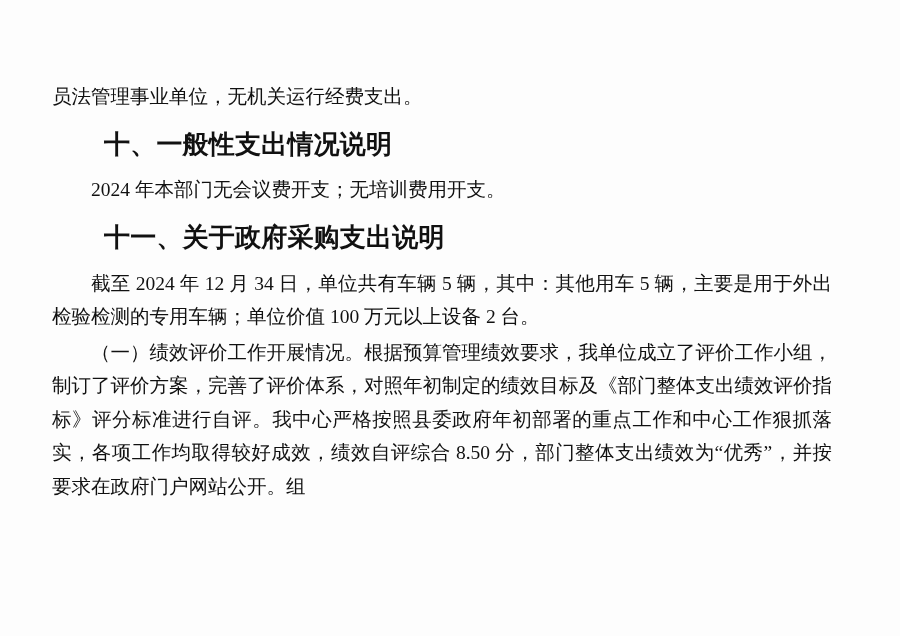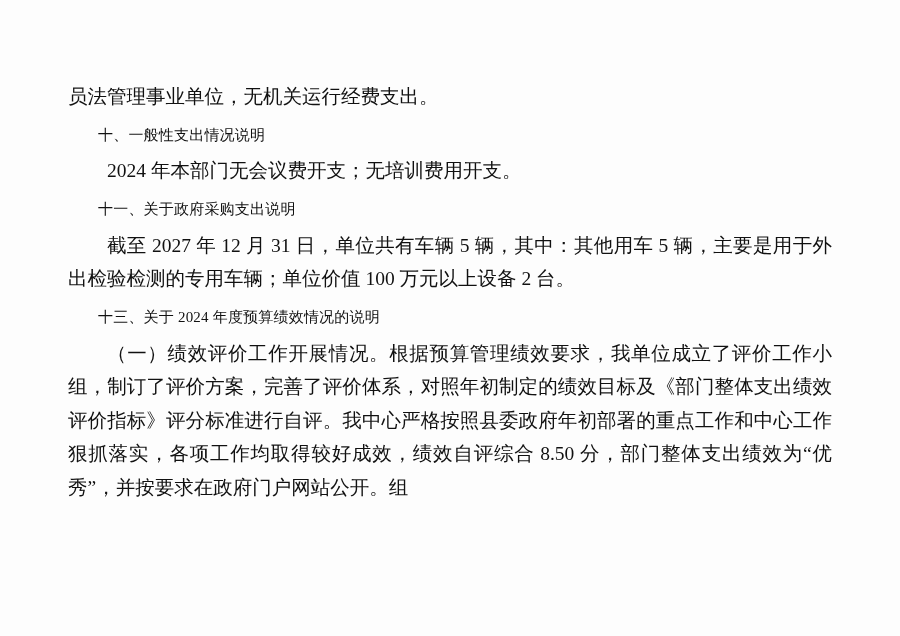--- a/index.html
+++ b/index.html
@@ -12,43 +12,43 @@
     background: #ffffff;
     font-family: "Liberation Serif", "DejaVu Serif", serif;
     color: #000000;
     overflow: hidden;
   }
   .page {
     position: relative;
     width: 900px;
     height: 636px;
     box-sizing: border-box;
-    padding: 80px 68px 0 68px;
+    padding: 80px 68px 0 52px;
     background: #fdfdfd;
   }
   .doc-body {
     font-size: 19.5px;
     line-height: 1.72;
     text-align: justify;
     text-justify: inter-ideograph;
     color: #111111;
   }
   .para {
     margin: 0 0 2px 0;
     text-indent: 0;
   }
   .para-indent {
     margin: 0 0 2px 0;
     text-indent: 2em;
   }
   .heading {
     margin: 9px 0 6px 0;
     text-indent: 2em;
-    font-weight: 400;
-    font-size: 15px;
+    font-weight: 700;
+    font-size: 26px;
     letter-spacing: 0.2px;
   }
   .bold-lead {
     font-weight: 400;
   }
   .first-line {
     margin-top: 0;
   }
 </style>
 </head>
@@ -60,20 +60,19 @@
     <p class="para first-line">员法管理事业单位，无机关运行经费支出。</p>
 
     <p class="heading">十、一般性支出情况说明</p>
 
     <p class="para-indent">2024 年本部门无会议费开支；无培训费用开支。</p>
 
     <p class="heading">十一、关于政府采购支出说明</p>
 
 
 
-    <p class="para-indent">截至 2027 年 12 月 31 日，单位共有车辆 5 辆，其中：其他用车 5 辆，主要是用于外出检验检测的专用车辆；单位价值 100 万元以上设备 2 台。</p>
+    <p class="para-indent">截至 2024 年 12 月 34 日，单位共有车辆 5 辆，其中：其他用车 5 辆，主要是用于外出检验检测的专用车辆；单位价值 100 万元以上设备 2 台。</p>
 
-    <p class="heading">十三、关于 2024 年度预算绩效情况的说明</p>
 
     <p class="para-indent"><span class="bold-lead">（一）绩效评价工作开展情况。</span><span>根据预算管理绩效要求，我单位成立了评价工作小组，制订了评价方案，完善了评价体系，对照年初制定的绩效目标及《部门整体支出绩效评价指标》评分标准进行自评。我中心严格按照县委政府年初部署的重点工作和中心工作狠抓落实，各项工作均取得较好成效，绩效自评综合 8.50 分，部门整体支出绩效为“优秀”，并按要求在政府门户网站公开。组</span></p>
 
   </div>
 </div>
 
 </body></html>

